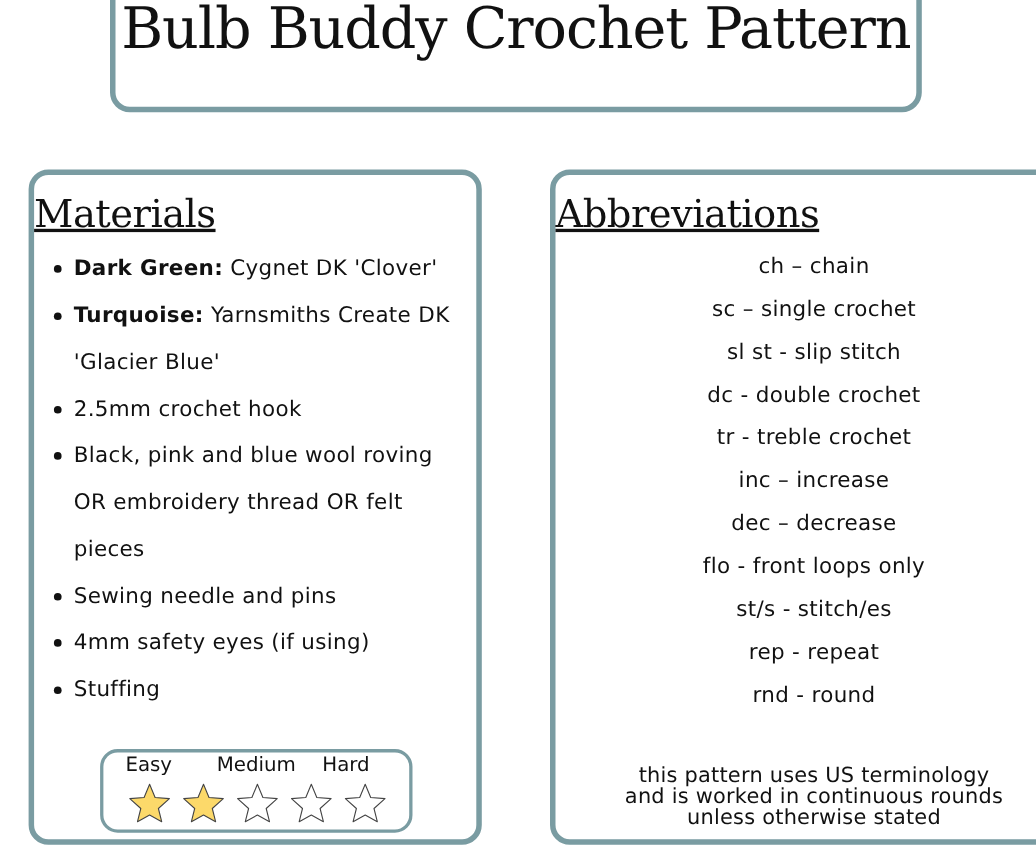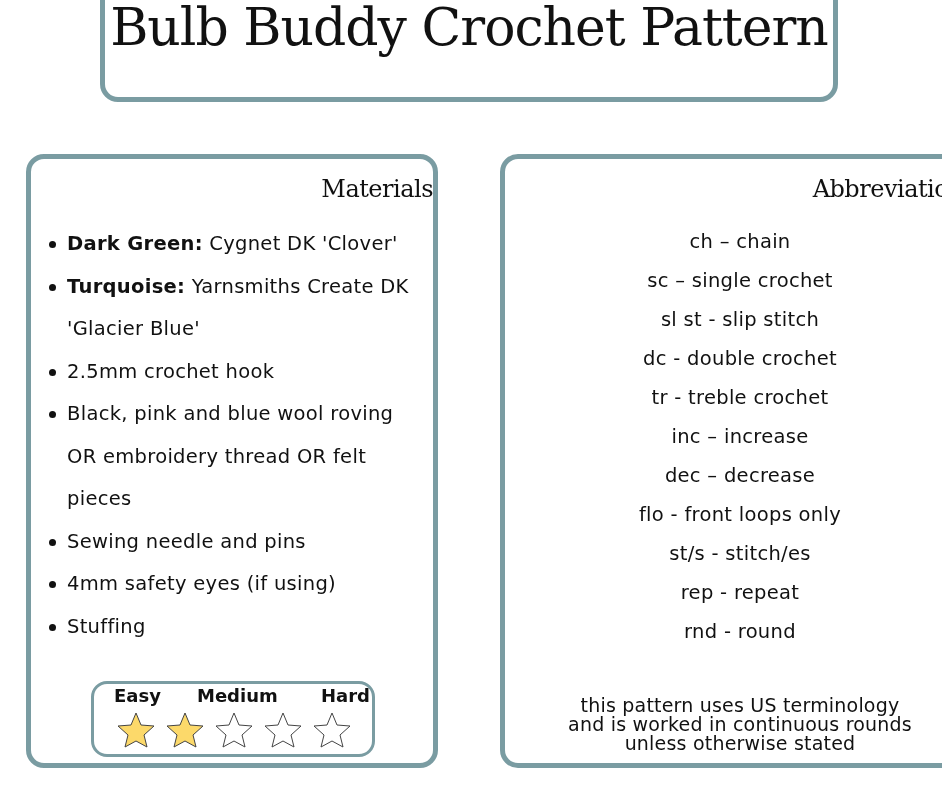--- a/index.html
+++ b/index.html
@@ -2,31 +2,31 @@
 <html><head>
 <meta charset="utf-8">
 <style>
   html, body { margin:0; padding:0; background:#ffffff; }
   body { width:942px; height:787px; position:relative; overflow:hidden; font-family:"DejaVu Sans", sans-serif; color:#111; }
   .box { position:absolute; border:5px solid #7a9ca2; border-radius:18px; background:#fff; box-sizing:border-box; }
   .title-box { left:100px; top:-20px; width:738px; height:122px; }
   .title { position:absolute; left:0; right:0; top:12px; text-align:center; font-family:"DejaVu Serif", serif; font-size:52px; letter-spacing:-1px; }
   .mat-box { left:26px; top:154px; width:412px; height:614px; }
   .abb-box { left:500px; top:154px; width:480px; height:614px; }
-  .panel-title { text-align:right; font-family:"DejaVu Serif", serif; font-size:24px; margin-top:16px; letter-spacing:-0.5px; }
+  .panel-title { text-align:left; font-family:"DejaVu Serif", serif; font-size:35px; margin-top:16px; letter-spacing:-0.5px;text-decoration:underline; }
   ul.mats { list-style:none; padding:0; margin:0; position:absolute; left:16px; top:64px; right:8px; }
   ul.mats li { position:relative; padding-left:20px; font-size:19.5px; line-height:42.5px; letter-spacing:0.3px; }
   ul.mats li::before { content:""; position:absolute; left:2px; top:18px; width:7px; height:7px; background:#111; border-radius:50%; }
   ul.mats li b { font-weight:bold; }
   .abbr { text-align:center; font-size:19.5px; line-height:39px; letter-spacing:0.3px; }
   .abbr-list { position:absolute; left:0; right:0; top:63px; }
   .note { position:absolute; left:0; right:0; top:537px; text-align:center; font-size:19px; line-height:19px; letter-spacing:0.2px; }
   .diff { position:absolute; left:60px; top:522px; width:284px; height:76px; border:3px solid #7a9ca2; border-radius:16px; box-sizing:border-box; }
   .diff-labels { position:absolute; top:0; left:0; right:0; height:24px; font-size:18px; }
-  .diff-labels span { position:absolute; top:1px;font-weight:bold; }
+  .diff-labels span { position:absolute; top:1px; }
   .stars { position:absolute; left:22px; top:27px; display:flex; gap:9px; }
   .stars svg { width:40px; height:38px; }
 </style>
 </head>
 <body>
 
 <div class="box title-box">
   <div class="title">Bulb Buddy Crochet Pattern</div>
 </div>
 
@@ -38,21 +38,21 @@
     <li><span>2.5mm crochet hook</span></li>
     <li><span>Black, pink and blue wool roving OR embroidery thread OR felt pieces</span></li>
     <li><span>Sewing needle and pins</span></li>
     <li><span>4mm safety eyes (if using)</span></li>
     <li><span>Stuffing</span></li>
   </ul>
   <div class="diff">
     <div class="diff-labels">
       <span style="left:20px">Easy</span>
       <span style="left:103px">Medium</span>
-      <span style="left:227px">Hard</span>
+      <span style="left:199px">Hard</span>
     </div>
     <div class="stars" id="stars">
         <span><svg viewBox="0 0 40 38">
             <path d="M20 2 L25 14 L38 15 L28 24 L31 36 L20 30 L9 36 L12 24 L2 15 L15 14 Z" fill="#fcd96a" stroke="#444" stroke-width="1" stroke-linejoin="round"></path>
           </svg></span>
         <span><svg viewBox="0 0 40 38">
             <path d="M20 2 L25 14 L38 15 L28 24 L31 36 L20 30 L9 36 L12 24 L2 15 L15 14 Z" fill="#fcd96a" stroke="#444" stroke-width="1" stroke-linejoin="round"></path>
           </svg></span>
         <span><svg viewBox="0 0 40 38">
             <path d="M20 2 L25 14 L38 15 L28 24 L31 36 L20 30 L9 36 L12 24 L2 15 L15 14 Z" fill="#ffffff" stroke="#444" stroke-width="1" stroke-linejoin="round"></path>

